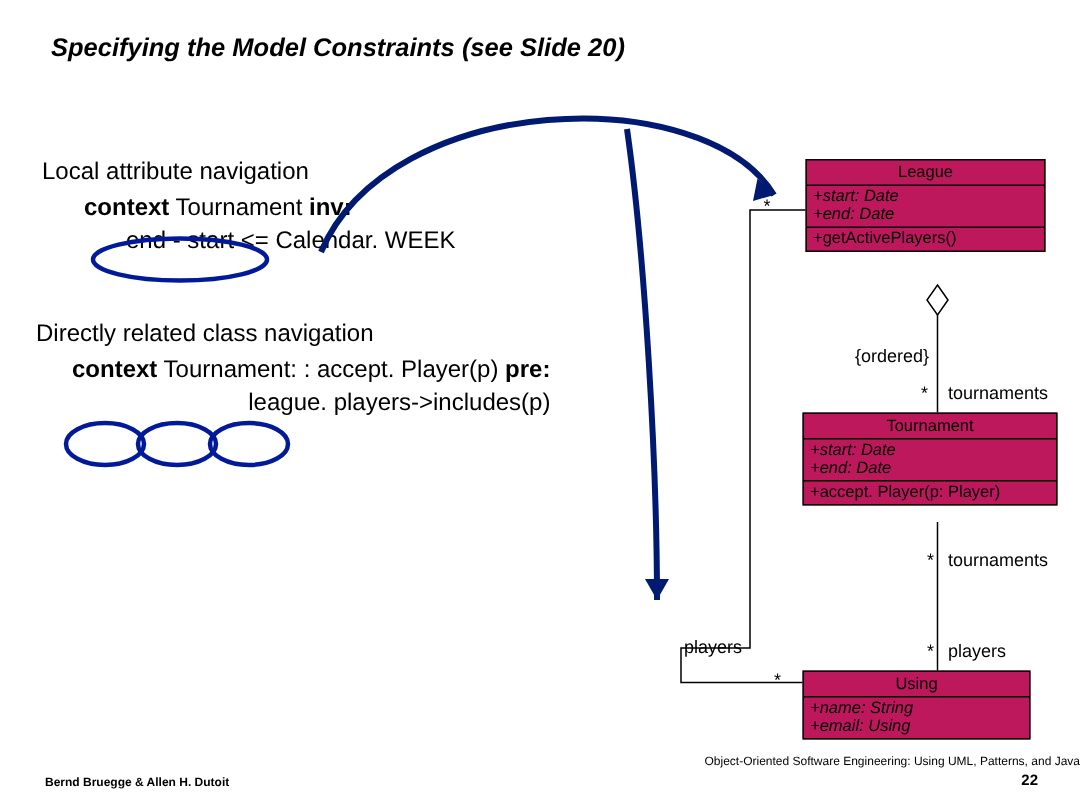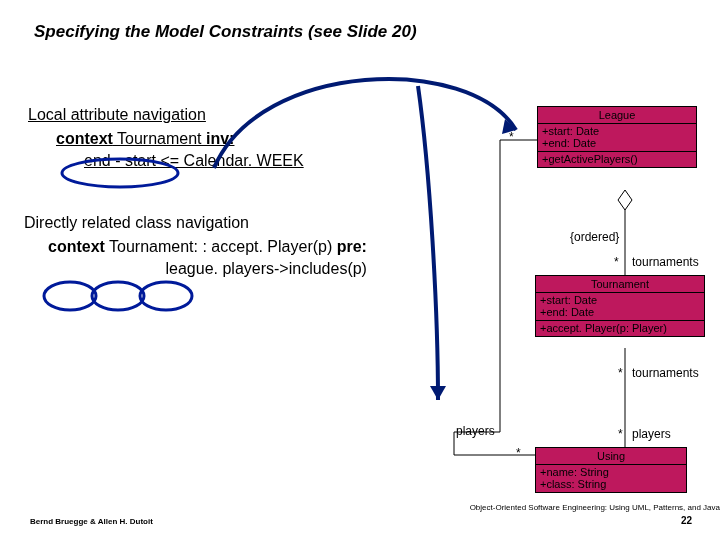--- a/index.html
+++ b/index.html
@@ -25,21 +25,21 @@
     font-weight: bold;
     font-style: italic;
   }
   .section-h {
     font-size: 16px;
   }
   .ocl {
     font-size: 16px;
     line-height: 1.35;
   }
-  .sec1 { position: absolute; left: 28px; top: 106px; text-decoration: underline; }
+  .sec1 { position: absolute; left: 28px; top: 106px; }
   .sec1 .ocl { margin-left: 28px; margin-top: 4px; }
   .sec1 .ocl .l2 { margin-left: 28px; }
 
   .sec2 { position: absolute; left: 24px; top: 214px; }
   .sec2 .ocl { margin-left: 24px; margin-top: 4px; }
   .sec2 .ocl .l2 { margin-left: 28px; text-align: right; }
 
   .uml-box {
     position: absolute;
     border: 1px solid #000;
@@ -47,20 +47,21 @@
     font-size: 11px;
   }
   .uml-box .name {
     text-align: center;
     padding: 2px 4px;
     border-bottom: 1px solid #000;
   }
   .uml-box .attrs {
     border-bottom: 1px solid #000;
     padding: 1px 4px 2px 4px;
+    font-style: italic;
   }
   .uml-box .ops {
     padding: 1px 4px 2px 4px;
   }
 
   #league-box { left: 537px; top: 106px; width: 158px; }
   #tournament-box { left: 535px; top: 275px; width: 168px; }
   #player-box { left: 535px; top: 447px; width: 150px; }
 
   .label {
@@ -145,21 +146,21 @@
     </div>
     <div class="ops">
       <div>+accept. Player(p: Player)</div>
     </div>
   </div>
 
   <div id="player-box" class="uml-box">
     <div class="name">Using</div>
     <div class="attrs" style="border-bottom:none">
       <div>+name: String</div>
-      <div>+class: String</div>
+      <div>+email: Using</div>
     </div>
   </div>
 
   <div class="label" style="left:509px; top:130px;">*</div>
   <div class="label" style="left:570px; top:230px;">{ordered}</div>
   <div class="label" style="left:614px; top:255px;">*</div>
   <div class="label" style="left:632px; top:255px;">tournaments</div>
 
   <div class="label" style="left:618px; top:366px;">*</div>
   <div class="label" style="left:632px; top:366px;">tournaments</div>

